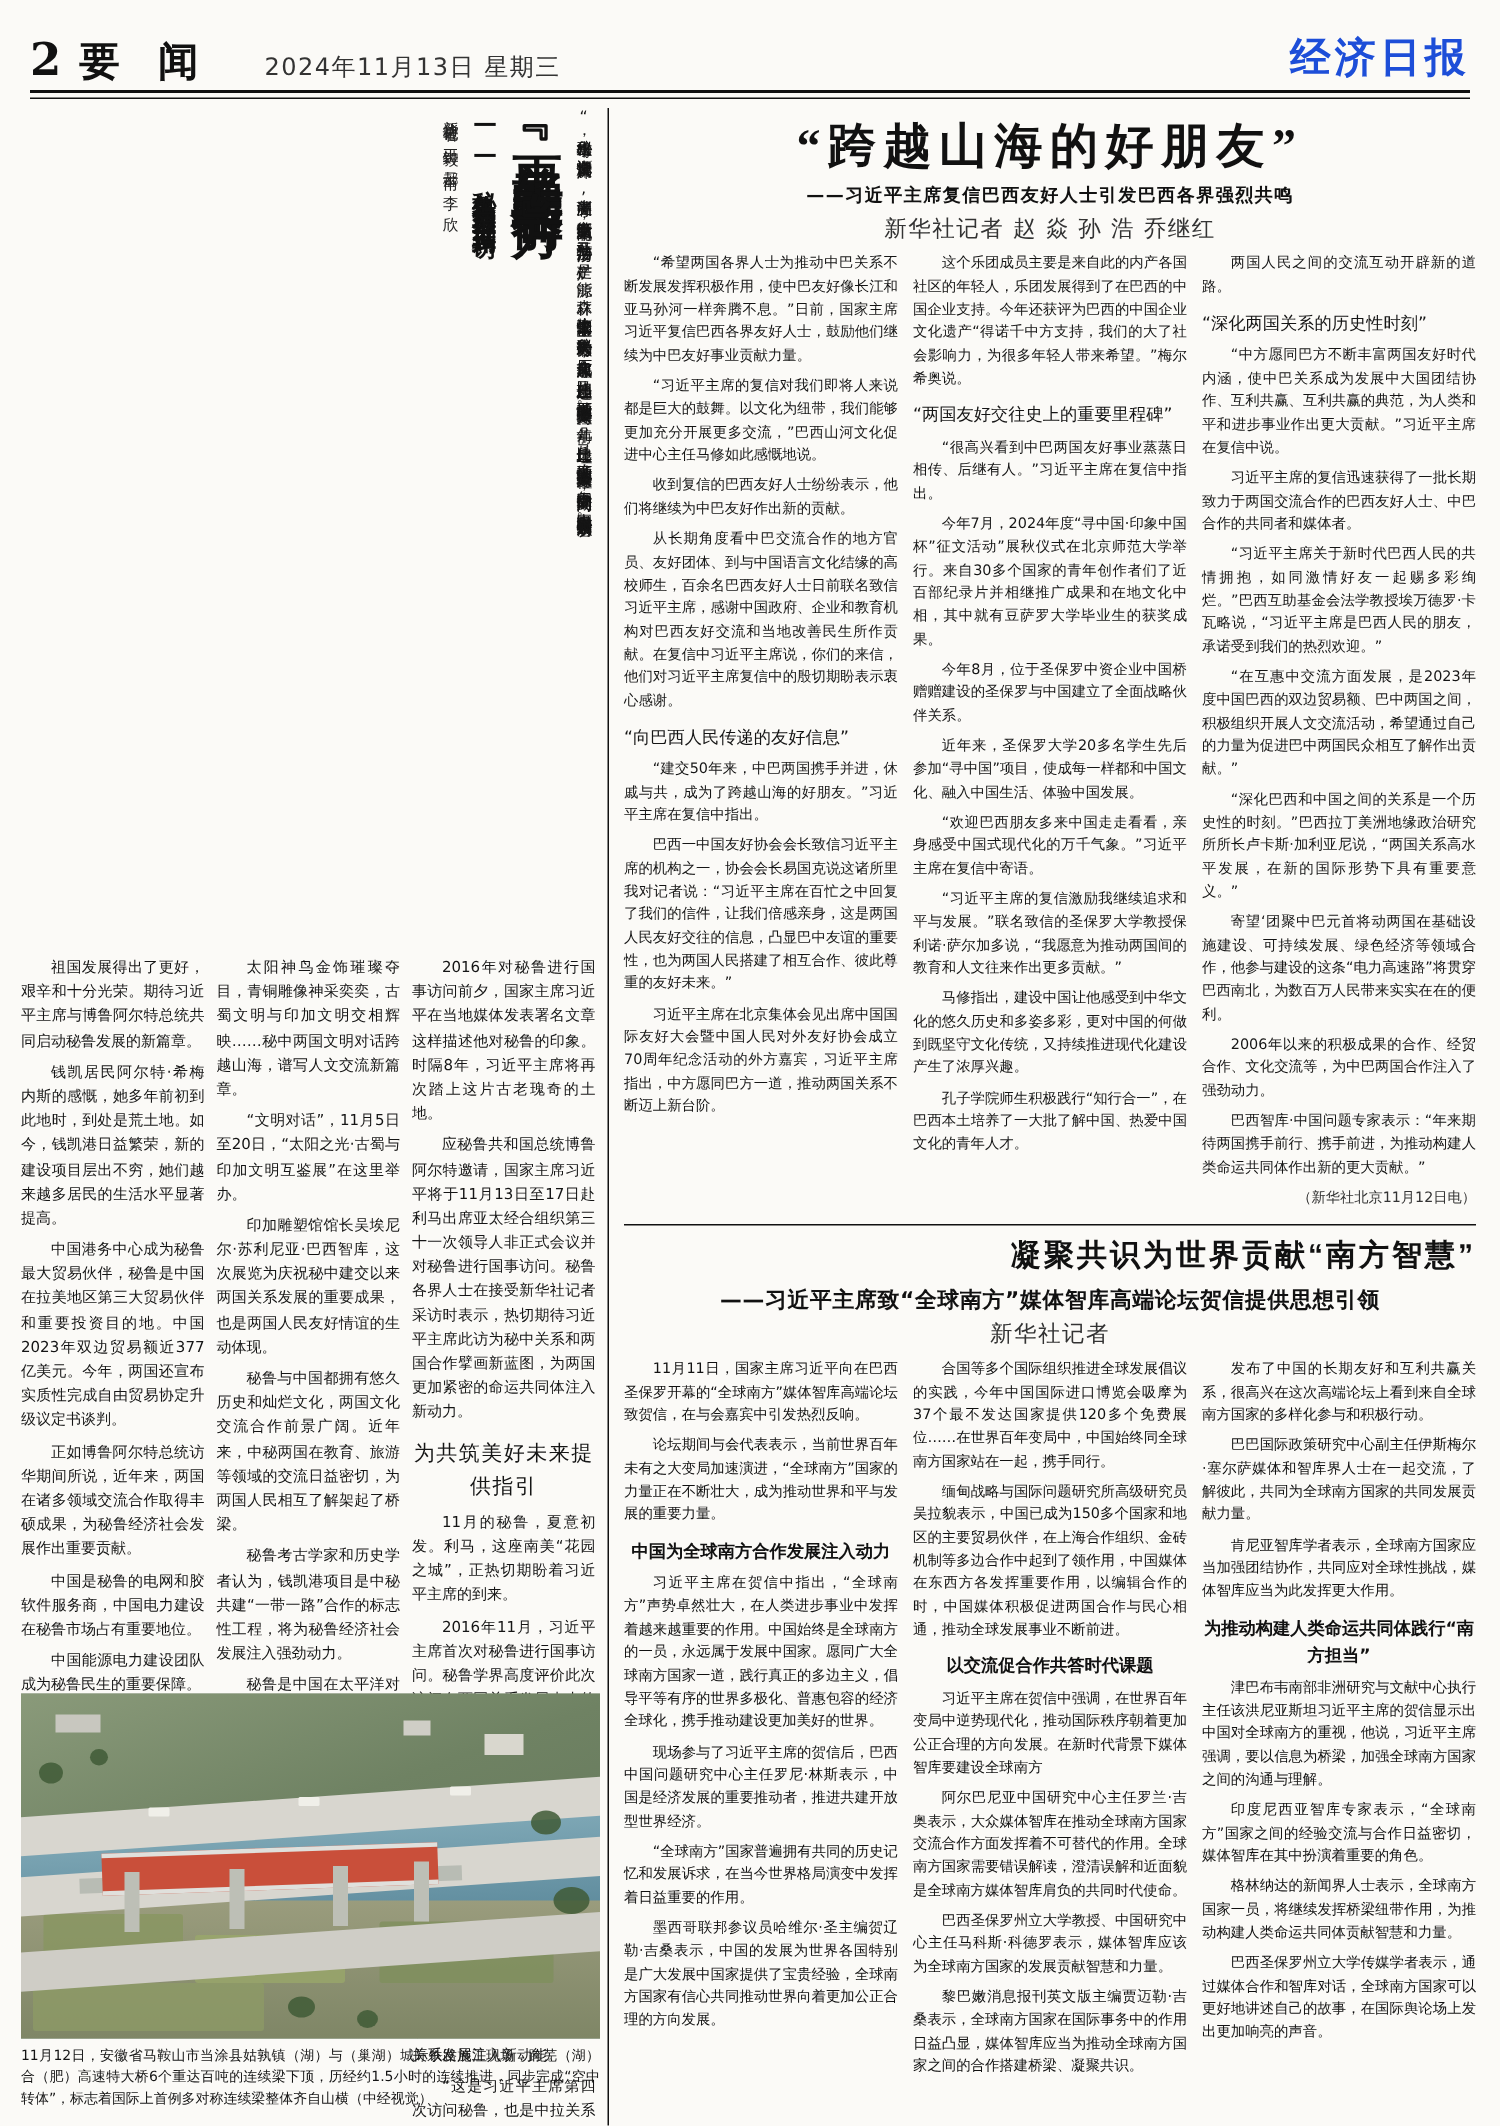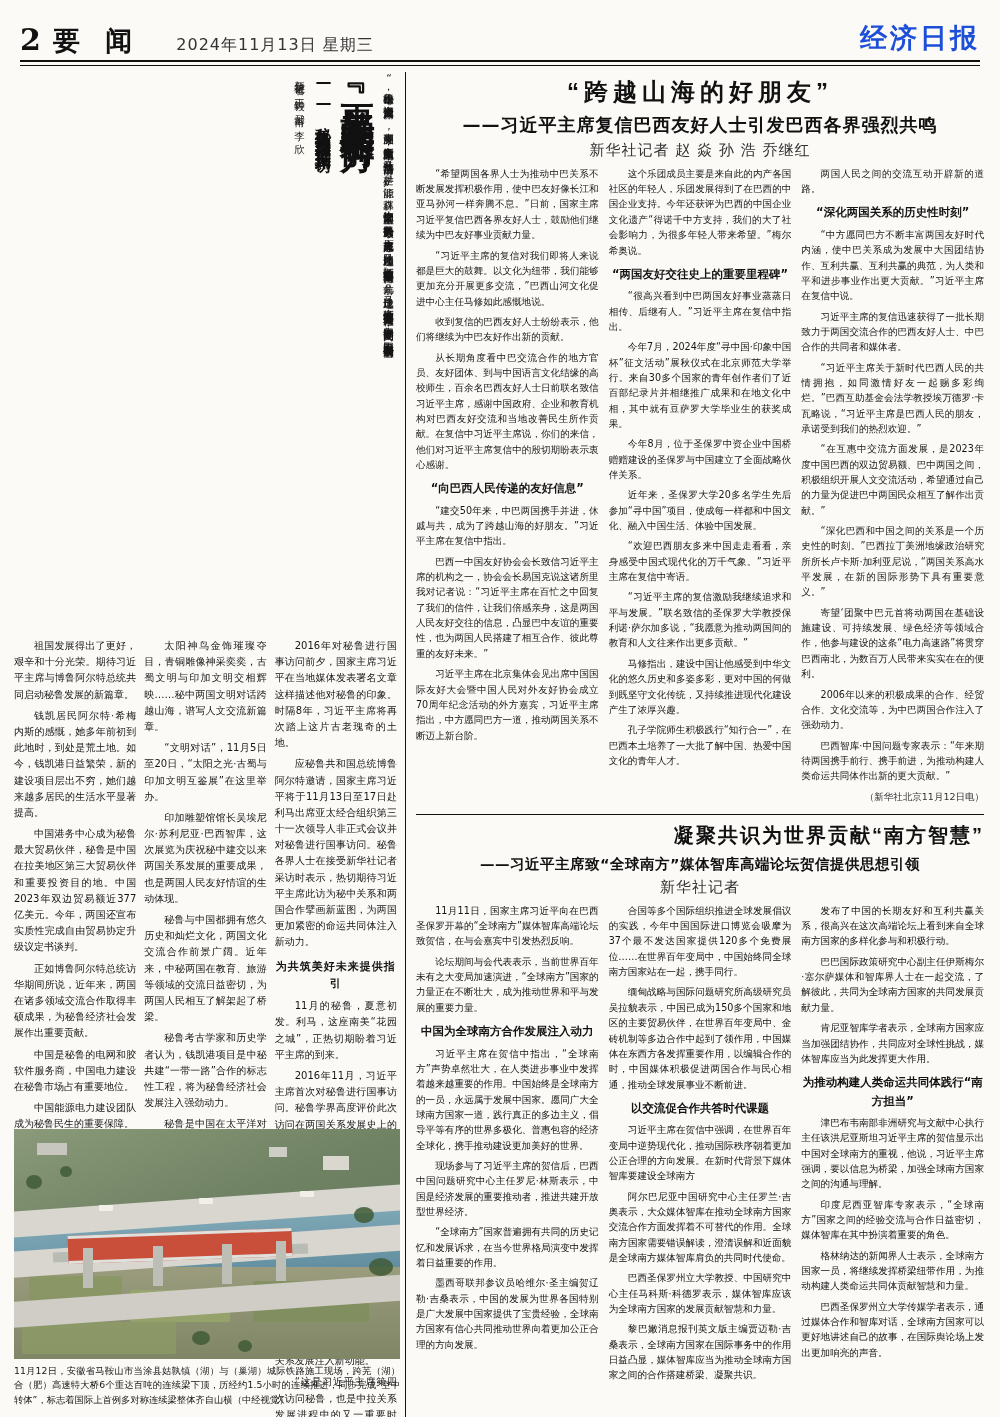--- a/index.html
+++ b/index.html
@@ -44,34 +44,34 @@
     writing-mode:vertical-rl;text-orientation:upright;
     font-size:10.5px;line-height:1.65;letter-spacing:.4px;height:540px;text-align:justify;color:#151515;
   }
 
   .lead-quote{font-size:10.5px;line-height:1.6;}
 
   
   .hcols{display:flex;gap:8px;margin-top:6px;}
   .hcol{flex:1;font-size:10px;line-height:1.62;text-align:justify;color:#151515;}
   .hcol p{margin:0 0 5px 0;text-indent:2em;}
-  .sec-h{font-size:11px;font-weight:700;text-align:center;margin:7px 0 5px 0;letter-spacing:1px;}
+  .sec-h{font-size:14px;font-weight:400;text-align:center;margin:7px 0 5px 0;letter-spacing:1px;}
   .src{font-size:9.5px;text-align:right;color:#333;margin:4px 0 0 0;}
 
   
   .headline1{
-    font-family:Liberation Sans, sans-serif;
-    font-size:24px;font-weight:700;text-align:center;letter-spacing:5px;line-height:1.2;margin:6px 0 2px 0;
-  }
-  .subhead1{font-size:18px;font-weight:700;text-align:center;letter-spacing:1px;margin:6px 0 4px 0;}
+    font-family:Liberation Serif, serif;
+    font-size:32px;font-weight:700;text-align:center;letter-spacing:5px;line-height:1.2;margin:6px 0 2px 0;
+  }
+  .subhead1{font-size:12px;font-weight:700;text-align:center;letter-spacing:1px;margin:6px 0 4px 0;}
   .byline-c{font-size:15px;text-align:center;color:#333;margin:2px 0 6px 0;letter-spacing:1px;}
   .r3{display:flex;gap:10px;}
   .r3 .c{flex:1;font-size:9.6px;line-height:1.6;text-align:justify;color:#151515;}
   .r3 .c p{margin:0 0 5px 0;text-indent:2em;}
-  .sub-sec{font-size:11.5px;font-weight:700;text-align:center;margin:7px 0 5px 0;}
+  .sub-sec{font-size:11.5px;font-weight:400;margin:7px 0 5px 0;}
   .divider{border-top:1px solid #111;margin:10px 0 8px 0;}
 
   
   .headline2{
     font-family:Liberation Sans, sans-serif;
     font-size:20px;font-weight:700;text-align:right;letter-spacing:2px;line-height:1.25;margin:2px 0 0 0;
   }
   .subhead2{font-size:14.5px;font-weight:700;text-align:center;letter-spacing:.5px;margin:7px 0 4px 0;}
 
   
@@ -215,21 +215,21 @@
           <p>11月11日，国家主席习近平向在巴西圣保罗开幕的“全球南方”媒体智库高端论坛致贺信，在与会嘉宾中引发热烈反响。</p>
           <p>论坛期间与会代表表示，当前世界百年未有之大变局加速演进，“全球南方”国家的力量正在不断壮大，成为推动世界和平与发展的重要力量。</p>
           <div class="mini-h">中国为全球南方合作发展注入动力</div>
           <p>习近平主席在贺信中指出，“全球南方”声势卓然壮大，在人类进步事业中发挥着越来越重要的作用。中国始终是全球南方的一员，永远属于发展中国家。愿同广大全球南方国家一道，践行真正的多边主义，倡导平等有序的世界多极化、普惠包容的经济全球化，携手推动建设更加美好的世界。</p>
           <p>现场参与了习近平主席的贺信后，巴西中国问题研究中心主任罗尼·林斯表示，中国是经济发展的重要推动者，推进共建开放型世界经济。</p>
           <p>“全球南方”国家普遍拥有共同的历史记忆和发展诉求，在当今世界格局演变中发挥着日益重要的作用。</p>
           <p>墨西哥联邦参议员哈维尔·圣主编贺辽勒·吉桑表示，中国的发展为世界各国特别是广大发展中国家提供了宝贵经验，全球南方国家有信心共同推动世界向着更加公正合理的方向发展。</p>
         </div>
         <div class="c">
           <p>合国等多个国际组织推进全球发展倡议的实践，今年中国国际进口博览会吸摩为37个最不发达国家提供120多个免费展位……在世界百年变局中，中国始终同全球南方国家站在一起，携手同行。</p>
-          <p>缅甸战略与国际问题研究所高级研究员吴拉貌表示，中国已成为150多个国家和地区的主要贸易伙伴，在世界百年变局中、金砖机制等多边合作中起到了领作用，中国媒体在东西方各发挥重要作用，以编辑合作的时，中国媒体积极促进两国合作与民心相通，推动全球发展事业不断前进。</p>
+          <p>缅甸战略与国际问题研究所高级研究员吴拉貌表示，中国已成为150多个国家和地区的主要贸易伙伴，在上海合作组织、金砖机制等多边合作中起到了领作用，中国媒体在东西方各发挥重要作用，以编辑合作的时，中国媒体积极促进两国合作与民心相通，推动全球发展事业不断前进。</p>
           <div class="mini-h">以交流促合作共答时代课题</div>
           <p>习近平主席在贺信中强调，在世界百年变局中逆势现代化，推动国际秩序朝着更加公正合理的方向发展。在新时代背景下媒体智库要建设全球南方</p>
           <p>阿尔巴尼亚中国研究中心主任罗兰·吉奥表示，大众媒体智库在推动全球南方国家交流合作方面发挥着不可替代的作用。全球南方国家需要错误解读，澄清误解和近面貌是全球南方媒体智库肩负的共同时代使命。</p>
           <p>巴西圣保罗州立大学教授、中国研究中心主任马科斯·科德罗表示，媒体智库应该为全球南方国家的发展贡献智慧和力量。</p>
           <p>黎巴嫩消息报刊英文版主编贾迈勒·吉桑表示，全球南方国家在国际事务中的作用日益凸显，媒体智库应当为推动全球南方国家之间的合作搭建桥梁、凝聚共识。</p>
         </div>
         <div class="c">
           <p>发布了中国的长期友好和互利共赢关系，很高兴在这次高端论坛上看到来自全球南方国家的多样化参与和积极行动。</p>
           <p>巴巴国际政策研究中心副主任伊斯梅尔·塞尔萨媒体和智库界人士在一起交流，了解彼此，共同为全球南方国家的共同发展贡献力量。</p>
           <p>肯尼亚智库学者表示，全球南方国家应当加强团结协作，共同应对全球性挑战，媒体智库应当为此发挥更大作用。</p>

